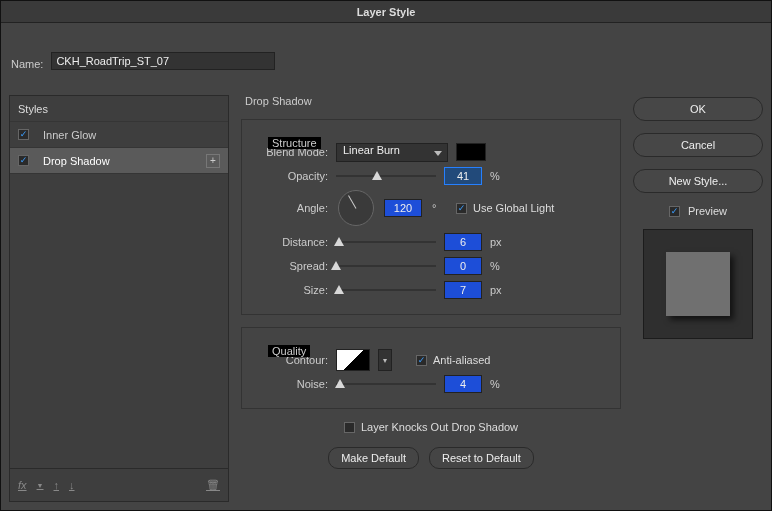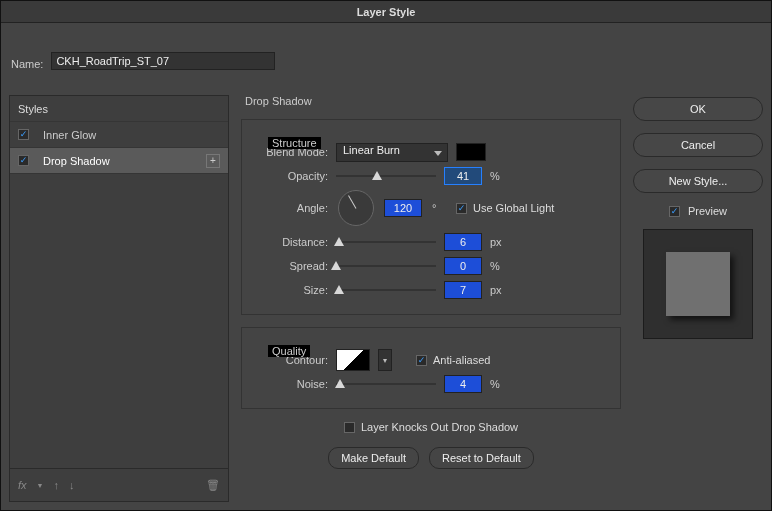--- a/index.html
+++ b/index.html
@@ -12,21 +12,21 @@
   .name-input { width: 224px; }
   .body { flex:1; display:flex; padding: 4px 8px 8px 8px; gap:8px; }
   .left { width: 220px; display:flex; flex-direction:column; border:1px solid #2a2a2a; background:#3e3e3e; }
   .left-list { flex:1; }
   .style-row { height:26px; display:flex; align-items:center; padding:0 8px; gap:6px; color:#ccc; border-bottom:1px solid #353535; cursor:default; }
   .style-row.header { color:#ddd; }
   .style-row.selected { background:#5a5a5a; color:#fff; }
   .style-row .plus { margin-left:auto; border:1px solid #777; width:14px; height:14px; display:flex; align-items:center; justify-content:center; font-size:10px; color:#ccc; }
   .chk { width:11px; height:11px; background:#2a2a2a; border:1px solid #666; display:inline-flex; align-items:center; justify-content:center; }
   .chk.on::after { content:"✓"; color:#3b9eff; font-size:9px; line-height:1; }
-  .left-foot { height:28px; border-top:1px solid #2a2a2a; display:flex; align-items:center; padding:16px 8px; gap:10px; color:#888; }
+  .left-foot { height:28px; border-top:1px solid #2a2a2a; display:flex; align-items:center; padding:16px 8px; gap:10px; color:#888;text-decoration:underline; }
   .left-foot .spacer { flex:1; }
   .center { flex:1; display:flex; flex-direction:column; gap:6px; padding: 0 4px; }
   .panel-title { color:#ccc; padding-left:4px; }
   .fieldset { border:1px solid #333; position:relative; padding:20px 16px 12px 16px; margin-top:6px; }
   .fieldset .legend { position:absolute; top:-7px; left:26px; background:#000000; padding:0 4px; color:#ccc;margin-top:24px; }
   .form-row { display:flex; align-items:center; height:24px; gap:8px; }
   .lbl { width: 70px; text-align:right; color:#ccc; }
   .select { background:#333; border:1px solid #222; color:#eee; height:19px; display:flex; align-items:flex-start; padding:0 18px 0 6px; width:112px; position:relative; }
   .select::after { content:""; position:absolute; right:5px; top:7px; width:0;height:0;border-left:4px solid transparent;border-right:4px solid transparent;border-top:5px solid #bbb; }
   .swatch { width:30px; height:18px; border:1px solid #222; }

